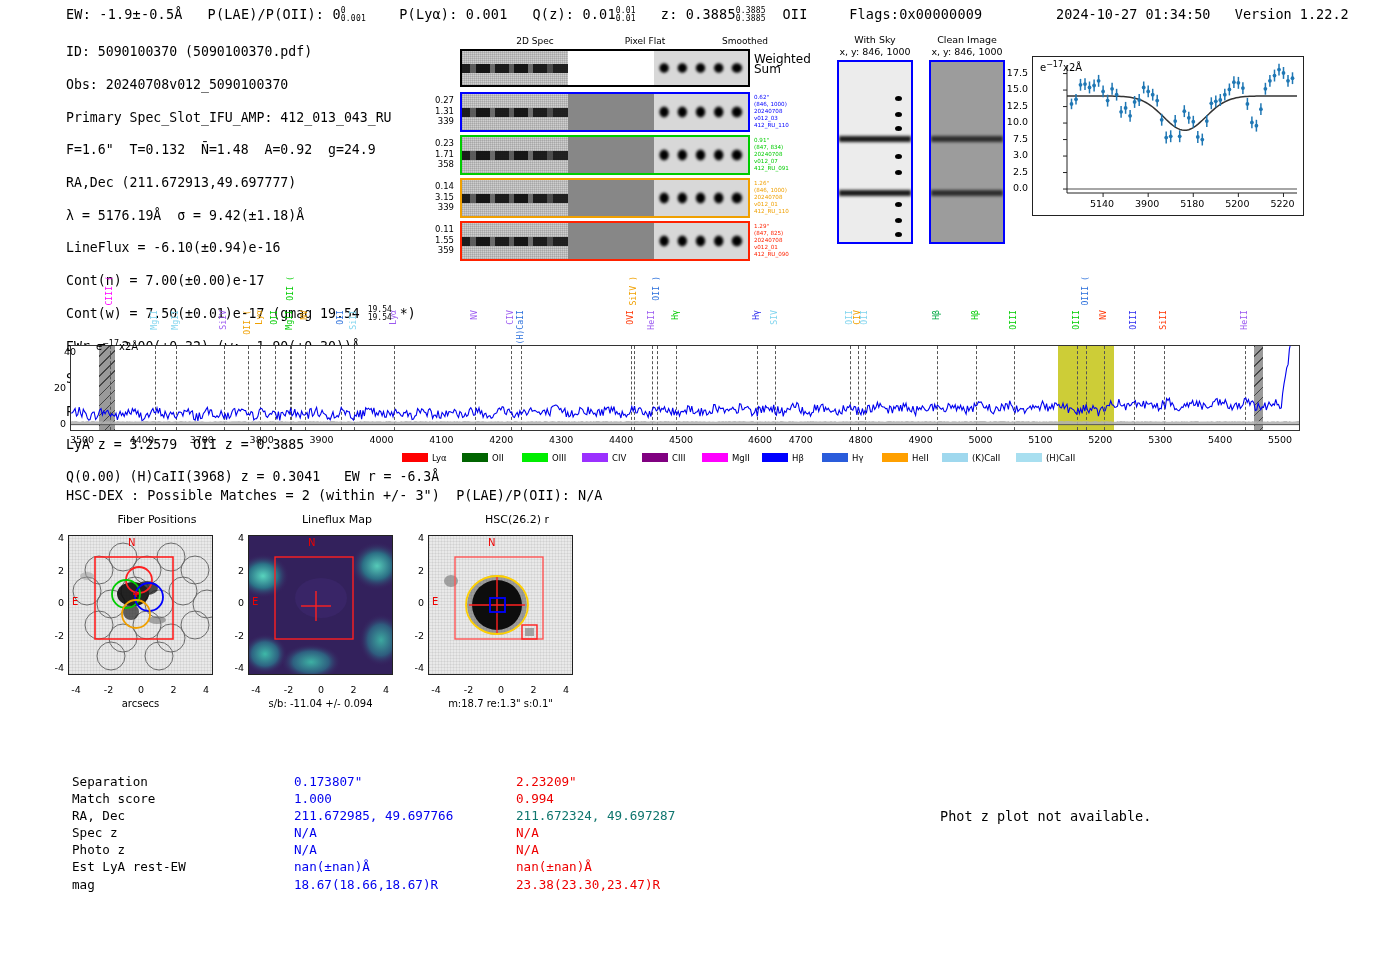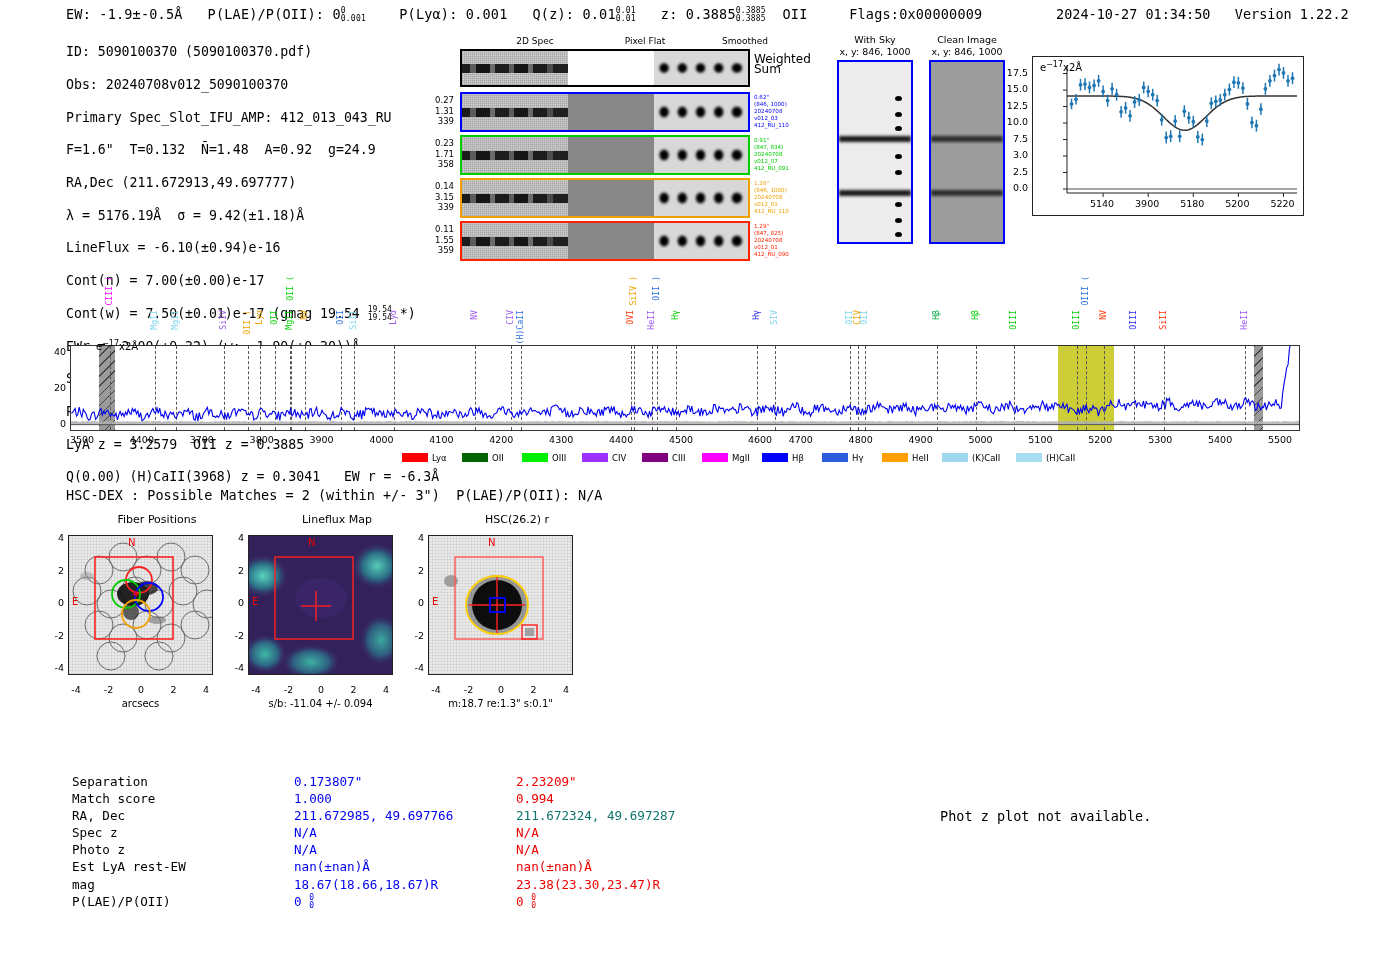--- a/index.html
+++ b/index.html
@@ -426,21 +426,21 @@
   <svg id="spec-svg" width="1228" height="84" style="display:block;position:relative;">
       <polygon points="0,78.63829787234043 0.0,75.5 1.4,74.9 2.7,75.3 4.1,75.0 5.5,74.9 6.8,75.6 8.2,75.7 9.6,75.8 10.9,75.2 12.3,75.1 13.6,75.7 15.0,75.3 16.4,75.0 17.7,75.1 19.1,75.8 20.5,75.1 21.8,75.0 23.2,75.1 24.6,75.5 25.9,75.2 27.3,75.5 28.7,75.5 30.0,75.3 31.4,75.4 32.7,75.4 34.1,75.0 35.5,75.5 36.8,75.3 38.2,75.3 39.6,75.7 40.9,75.3 42.3,75.5 43.7,75.7 45.0,75.6 46.4,75.0 47.8,75.2 49.1,75.6 50.5,75.4 51.8,75.2 53.2,75.6 54.6,75.8 55.9,75.1 57.3,75.4 58.7,75.3 60.0,75.5 61.4,75.5 62.8,75.7 64.1,75.2 65.5,75.6 66.9,75.5 68.2,75.4 69.6,75.5 71.0,75.4 72.3,74.9 73.7,75.3 75.0,75.0 76.4,74.9 77.8,75.6 79.1,75.4 80.5,75.3 81.9,75.1 83.2,75.0 84.6,75.3 86.0,75.4 87.3,75.1 88.7,75.0 90.1,75.6 91.4,75.7 92.8,75.2 94.1,75.6 95.5,75.5 96.9,75.2 98.2,75.0 99.6,75.6 101.0,75.7 102.3,75.5 103.7,75.2 105.1,75.0 106.4,75.5 107.8,75.4 109.2,74.9 110.5,74.9 111.9,75.3 113.2,75.6 114.6,75.1 116.0,75.7 117.3,75.4 118.7,75.0 120.1,75.6 121.4,75.5 122.8,75.6 124.2,75.1 125.5,75.3 126.9,75.4 128.3,75.4 129.6,75.6 131.0,75.2 132.4,75.5 133.7,75.7 135.1,75.7 136.4,75.7 137.8,75.7 139.2,75.4 140.5,75.8 141.9,75.8 143.3,75.3 144.6,74.9 146.0,75.6 147.4,75.5 148.7,75.3 150.1,75.1 151.5,75.6 152.8,75.1 154.2,75.3 155.5,75.1 156.9,75.7 158.3,75.5 159.6,75.5 161.0,75.3 162.4,75.3 163.7,75.3 165.1,75.2 166.5,75.3 167.8,74.9 169.2,75.2 170.6,75.5 171.9,75.3 173.3,74.9 174.6,75.0 176.0,75.7 177.4,75.7 178.7,75.7 180.1,75.8 181.5,75.0 182.8,75.4 184.2,75.3 185.6,75.5 186.9,75.4 188.3,75.1 189.7,75.5 191.0,75.3 192.4,75.7 193.8,75.3 195.1,75.5 196.5,75.6 197.8,75.5 199.2,74.9 200.6,75.3 201.9,74.9 203.3,75.3 204.7,75.7 206.0,75.4 207.4,75.2 208.8,75.6 210.1,75.1 211.5,75.1 212.9,75.7 214.2,75.2 215.6,75.4 216.9,75.6 218.3,75.8 219.7,74.9 221.0,75.4 222.4,75.1 223.8,75.7 225.1,75.7 226.5,75.5 227.9,74.9 229.2,75.2 230.6,74.9 232.0,75.2 233.3,75.0 234.7,75.3 236.0,75.3 237.4,75.5 238.8,75.0 240.1,75.2 241.5,75.2 242.9,74.9 244.2,75.6 245.6,75.3 247.0,75.1 248.3,75.7 249.7,75.2 251.1,75.7 252.4,75.2 253.8,75.6 255.2,75.4 256.5,75.2 257.9,75.7 259.2,75.0 260.6,75.0 262.0,74.9 263.3,74.9 264.7,75.4 266.1,75.2 267.4,75.7 268.8,75.6 270.2,75.2 271.5,75.7 272.9,75.4 274.3,75.7 275.6,75.7 277.0,75.0 278.3,75.3 279.7,75.6 281.1,75.7 282.4,75.7 283.8,75.7 285.2,75.7 286.5,75.6 287.9,75.7 289.3,75.1 290.6,75.4 292.0,75.6 293.4,75.0 294.7,75.3 296.1,75.2 297.4,75.2 298.8,75.5 300.2,75.6 301.5,74.9 302.9,75.5 304.3,75.5 305.6,75.2 307.0,75.2 308.4,75.2 309.7,75.2 311.1,75.7 312.5,75.4 313.8,75.7 315.2,75.1 316.6,75.2 317.9,75.1 319.3,75.0 320.6,75.4 322.0,75.6 323.4,75.5 324.7,74.9 326.1,75.8 327.5,75.8 328.8,75.7 330.2,75.1 331.6,75.6 332.9,75.6 334.3,74.9 335.7,75.1 337.0,75.2 338.4,75.2 339.7,75.1 341.1,75.7 342.5,75.4 343.8,74.9 345.2,75.0 346.6,75.4 347.9,75.6 349.3,75.0 350.7,75.3 352.0,75.3 353.4,75.5 354.8,74.9 356.1,75.4 357.5,75.8 358.8,75.1 360.2,75.4 361.6,75.2 362.9,75.7 364.3,75.6 365.7,75.0 367.0,75.5 368.4,75.6 369.8,75.1 371.1,75.2 372.5,75.3 373.9,75.3 375.2,75.5 376.6,75.1 378.0,75.6 379.3,75.3 380.7,75.6 382.0,75.4 383.4,75.0 384.8,75.4 386.1,74.9 387.5,75.6 388.9,75.3 390.2,75.8 391.6,75.2 393.0,75.1 394.3,75.1 395.7,75.3 397.1,75.0 398.4,75.2 399.8,75.5 401.1,75.4 402.5,75.6 403.9,75.4 405.2,75.2 406.6,74.9 408.0,75.1 409.3,75.4 410.7,75.2 412.1,75.1 413.4,75.5 414.8,75.5 416.2,75.7 417.5,75.4 418.9,75.6 420.2,75.3 421.6,75.5 423.0,75.4 424.3,75.2 425.7,75.6 427.1,74.9 428.4,75.6 429.8,75.4 431.2,75.2 432.5,75.7 433.9,75.7 435.3,75.4 436.6,75.1 438.0,75.4 439.4,75.3 440.7,75.7 442.1,75.7 443.4,75.1 444.8,75.1 446.2,75.3 447.5,75.7 448.9,75.5 450.3,75.6 451.6,75.4 453.0,75.5 454.4,75.8 455.7,75.4 457.1,75.3 458.5,75.4 459.8,75.2 461.2,75.0 462.5,75.6 463.9,75.6 465.3,75.0 466.6,75.5 468.0,75.2 469.4,75.3 470.7,75.7 472.1,75.7 473.5,75.0 474.8,75.1 476.2,75.3 477.6,75.8 478.9,75.4 480.3,75.2 481.6,75.0 483.0,75.2 484.4,75.6 485.7,75.7 487.1,75.1 488.5,75.0 489.8,75.6 491.2,75.0 492.6,75.4 493.9,75.2 495.3,75.6 496.7,75.4 498.0,75.1 499.4,75.7 500.8,75.2 502.1,75.5 503.5,75.0 504.8,75.5 506.2,75.7 507.6,75.2 508.9,75.4 510.3,75.0 511.7,75.1 513.0,75.7 514.4,75.5 515.8,74.9 517.1,75.6 518.5,75.5 519.9,75.0 521.2,75.7 522.6,75.1 523.9,75.6 525.3,74.9 526.7,75.0 528.0,75.0 529.4,75.5 530.8,75.5 532.1,75.0 533.5,75.2 534.9,75.1 536.2,75.0 537.6,75.6 539.0,75.6 540.3,75.0 541.7,75.7 543.0,75.3 544.4,75.2 545.8,75.2 547.1,75.4 548.5,75.6 549.9,75.1 551.2,75.7 552.6,75.8 554.0,75.6 555.3,75.1 556.7,74.9 558.1,75.1 559.4,75.3 560.8,75.3 562.2,75.5 563.5,75.0 564.9,74.9 566.2,74.9 567.6,75.2 569.0,75.4 570.3,75.0 571.7,75.2 573.1,75.1 574.4,75.1 575.8,75.6 577.2,75.4 578.5,75.4 579.9,75.1 581.3,75.3 582.6,75.0 584.0,75.3 585.3,75.6 586.7,75.5 588.1,75.3 589.4,75.0 590.8,75.3 592.2,75.4 593.5,74.9 594.9,75.1 596.3,75.2 597.6,75.0 599.0,75.4 600.4,75.3 601.7,75.6 603.1,75.0 604.4,75.6 605.8,75.4 607.2,74.9 608.5,74.9 609.9,75.4 611.3,75.5 612.6,75.0 614.0,75.3 615.4,75.3 616.7,75.0 618.1,75.4 619.5,75.4 620.8,75.0 622.2,75.2 623.6,75.4 624.9,75.0 626.3,75.2 627.6,75.6 629.0,75.3 630.4,75.5 631.7,75.5 633.1,75.2 634.5,75.4 635.8,75.7 637.2,75.6 638.6,75.3 639.9,75.8 641.3,75.6 642.7,75.6 644.0,75.8 645.4,75.7 646.7,75.6 648.1,74.9 649.5,75.6 650.8,75.3 652.2,74.9 653.6,75.4 654.9,75.0 656.3,75.6 657.7,75.1 659.0,75.1 660.4,75.4 661.8,75.2 663.1,75.0 664.5,75.0 665.8,75.4 667.2,75.3 668.6,75.1 669.9,75.2 671.3,75.3 672.7,75.1 674.0,75.3 675.4,75.5 676.8,75.4 678.1,75.4 679.5,75.3 680.9,74.9 682.2,74.9 683.6,75.7 685.0,75.6 686.3,75.4 687.7,75.4 689.0,75.3 690.4,75.6 691.8,75.6 693.1,75.8 694.5,75.0 695.9,75.7 697.2,75.3 698.6,75.4 700.0,75.7 701.3,75.2 702.7,74.9 704.1,75.5 705.4,75.4 706.8,75.3 708.1,75.7 709.5,74.9 710.9,75.0 712.2,75.2 713.6,75.6 715.0,75.6 716.3,75.7 717.7,75.3 719.1,75.1 720.4,75.4 721.8,75.1 723.2,75.4 724.5,75.6 725.9,75.5 727.2,75.7 728.6,75.4 730.0,75.3 731.3,75.5 732.7,75.6 734.1,75.2 735.4,75.4 736.8,75.0 738.2,75.6 739.5,75.1 740.9,75.3 742.3,75.0 743.6,75.4 745.0,75.2 746.4,75.4 747.7,75.6 749.1,75.2 750.4,75.6 751.8,75.5 753.2,75.2 754.5,75.1 755.9,75.6 757.3,75.5 758.6,75.5 760.0,74.9 761.4,75.4 762.7,75.4 764.1,75.0 765.5,75.7 766.8,75.7 768.2,75.5 769.5,75.5 770.9,75.6 772.3,75.1 773.6,75.6 775.0,75.3 776.4,75.3 777.7,75.5 779.1,75.3 780.5,75.0 781.8,75.4 783.2,75.4 784.6,75.1 785.9,75.1 787.3,75.5 788.6,75.0 790.0,74.9 791.4,75.1 792.7,74.9 794.1,75.3 795.5,75.1 796.8,75.7 798.2,75.1 799.6,75.5 800.9,75.3 802.3,75.0 803.7,75.4 805.0,75.4 806.4,75.8 807.8,75.1 809.1,75.6 810.5,75.4 811.8,75.4 813.2,75.7 814.6,75.7 815.9,75.2 817.3,75.0 818.7,74.9 820.0,75.1 821.4,75.6 822.8,75.1 824.1,75.5 825.5,75.2 826.9,75.3 828.2,75.2 829.6,75.6 830.9,75.1 832.3,75.4 833.7,75.6 835.0,74.9 836.4,75.0 837.8,75.2 839.1,75.5 840.5,74.9 841.9,74.9 843.2,75.5 844.6,75.4 846.0,75.4 847.3,74.9 848.7,75.5 850.0,75.6 851.4,75.3 852.8,75.6 854.1,75.1 855.5,75.1 856.9,75.4 858.2,75.3 859.6,74.9 861.0,75.4 862.3,75.6 863.7,75.1 865.1,75.8 866.4,75.5 867.8,75.1 869.2,74.9 870.5,75.1 871.9,75.6 873.2,75.1 874.6,75.4 876.0,75.2 877.3,75.3 878.7,75.7 880.1,75.7 881.4,75.2 882.8,75.2 884.2,75.2 885.5,75.5 886.9,75.8 888.3,75.0 889.6,75.8 891.0,75.3 892.3,75.6 893.7,75.0 895.1,74.9 896.4,75.3 897.8,75.7 899.2,75.1 900.5,75.1 901.9,75.7 903.3,75.1 904.6,75.1 906.0,75.0 907.4,75.3 908.7,75.0 910.1,75.0 911.4,75.1 912.8,75.1 914.2,75.0 915.5,75.4 916.9,75.7 918.3,75.4 919.6,75.1 921.0,75.8 922.4,75.2 923.7,75.1 925.1,75.1 926.5,75.5 927.8,75.2 929.2,75.0 930.6,75.1 931.9,75.1 933.3,75.1 934.6,75.3 936.0,75.4 937.4,75.0 938.7,75.7 940.1,75.7 941.5,75.0 942.8,75.5 944.2,75.6 945.6,75.1 946.9,74.9 948.3,75.0 949.7,75.5 951.0,75.1 952.4,75.1 953.7,75.4 955.1,75.2 956.5,75.2 957.8,75.1 959.2,75.7 960.6,75.4 961.9,74.9 963.3,74.9 964.7,75.6 966.0,75.3 967.4,75.8 968.8,75.3 970.1,75.7 971.5,75.6 972.8,75.2 974.2,75.5 975.6,75.2 976.9,75.7 978.3,75.2 979.7,75.3 981.0,75.2 982.4,75.4 983.8,75.3 985.1,75.3 986.5,75.4 987.9,75.4 989.2,74.9 990.6,74.9 992.0,75.0 993.3,75.5 994.7,75.0 996.0,75.0 997.4,75.1 998.8,75.2 1000.1,75.0 1001.5,75.2 1002.9,75.3 1004.2,75.7 1005.6,74.9 1007.0,75.5 1008.3,75.5 1009.7,75.2 1011.1,75.6 1012.4,75.0 1013.8,75.2 1015.1,75.2 1016.5,75.0 1017.9,75.6 1019.2,75.7 1020.6,75.6 1022.0,75.4 1023.3,74.9 1024.7,74.9 1026.1,75.3 1027.4,75.8 1028.8,75.8 1030.2,75.3 1031.5,75.1 1032.9,75.7 1034.2,75.2 1035.6,75.1 1037.0,75.3 1038.3,75.7 1039.7,74.9 1041.1,75.7 1042.4,75.7 1043.8,75.7 1045.2,75.7 1046.5,75.0 1047.9,75.4 1049.3,75.1 1050.6,75.1 1052.0,75.3 1053.4,74.9 1054.7,75.5 1056.1,75.3 1057.4,75.5 1058.8,75.5 1060.2,75.6 1061.5,75.0 1062.9,75.0 1064.3,75.7 1065.6,75.2 1067.0,75.2 1068.4,75.4 1069.7,75.6 1071.1,75.0 1072.5,75.7 1073.8,75.0 1075.2,75.3 1076.5,75.2 1077.9,75.4 1079.3,75.0 1080.6,75.3 1082.0,75.4 1083.4,75.5 1084.7,75.2 1086.1,75.5 1087.5,75.4 1088.8,75.5 1090.2,75.7 1091.6,75.2 1092.9,75.0 1094.3,75.0 1095.6,75.7 1097.0,75.8 1098.4,75.7 1099.7,75.7 1101.1,75.0 1102.5,75.8 1103.8,75.6 1105.2,75.3 1106.6,75.6 1107.9,75.4 1109.3,75.7 1110.7,75.1 1112.0,75.5 1113.4,75.2 1114.8,75.4 1116.1,75.3 1117.5,75.7 1118.8,75.6 1120.2,75.0 1121.6,75.3 1122.9,75.2 1124.3,75.1 1125.7,75.0 1127.0,75.0 1128.4,75.7 1129.8,75.5 1131.1,75.5 1132.5,75.5 1133.9,75.4 1135.2,75.4 1136.6,75.2 1137.9,75.6 1139.3,75.5 1140.7,75.1 1142.0,75.4 1143.4,75.8 1144.8,75.6 1146.1,75.0 1147.5,75.3 1148.9,75.1 1150.2,75.4 1151.6,75.5 1153.0,75.3 1154.3,75.0 1155.7,75.3 1157.0,75.5 1158.4,75.3 1159.8,75.5 1161.1,75.0 1162.5,75.6 1163.9,75.0 1165.2,75.6 1166.6,75.2 1168.0,75.2 1169.3,75.2 1170.7,75.4 1172.1,75.0 1173.4,75.2 1174.8,75.5 1176.2,75.8 1177.5,75.2 1178.9,75.6 1180.2,75.7 1181.6,75.0 1183.0,75.5 1184.3,75.3 1185.7,75.4 1187.1,75.0 1188.4,75.3 1189.8,74.9 1191.2,75.7 1192.5,75.5 1193.9,75.5 1195.3,75.7 1196.6,75.1 1198.0,75.8 1199.3,75.8 1200.7,75.3 1202.1,75.3 1203.4,75.2 1204.8,75.7 1206.2,75.1 1207.5,75.3 1208.9,75.8 1210.3,75.5 1211.6,75.5 1213.0,75.0 1214.4,74.9 1215.7,75.0 1217.1,75.8 1218.4,74.9 1219.8,75.5 1221.2,75.7 1222.5,75.6 1223.9,75.6 1225.3,75.3 1226.6,75.0 1228.0,75.1 1228,78.63829787234043" fill="#b0b0b0" opacity=".85"></polygon>
       <polyline points="0.0,67.0 1.4,66.8 2.7,64.9 4.1,62.5 5.5,70.0 6.8,68.6 8.2,61.1 9.6,67.4 10.9,71.0 12.3,63.2 13.6,65.7 15.0,67.6 16.4,72.3 17.7,74.0 19.1,73.5 20.5,67.9 21.8,66.3 23.2,66.2 24.6,73.5 25.9,71.7 27.3,68.7 28.7,64.1 30.0,62.7 31.4,68.9 32.7,65.1 34.1,67.8 35.5,65.1 36.8,64.4 38.2,68.1 39.6,70.3 40.9,67.6 42.3,69.5 43.7,70.1 45.0,67.3 46.4,73.8 47.8,68.9 49.1,65.4 50.5,69.4 51.8,67.3 53.2,70.5 54.6,66.1 55.9,68.7 57.3,63.5 58.7,67.2 60.0,68.2 61.4,62.5 62.8,65.3 64.1,63.1 65.5,67.9 66.9,64.9 68.2,71.5 69.6,66.7 71.0,74.7 72.3,73.9 73.7,72.2 75.0,68.9 76.4,67.3 77.8,71.3 79.1,68.3 80.5,64.7 81.9,62.5 83.2,66.3 84.6,67.0 86.0,62.0 87.3,67.4 88.7,62.2 90.1,69.7 91.4,68.7 92.8,71.4 94.1,65.4 95.5,68.6 96.9,72.7 98.2,68.5 99.6,66.0 101.0,68.2 102.3,66.5 103.7,71.0 105.1,72.4 106.4,69.3 107.8,66.1 109.2,66.0 110.5,66.6 111.9,70.0 113.2,64.3 114.6,64.9 116.0,65.5 117.3,62.9 118.7,68.1 120.1,65.6 121.4,64.9 122.8,73.3 124.2,74.1 125.5,67.4 126.9,74.8 128.3,66.7 129.6,72.5 131.0,72.2 132.4,67.4 133.7,65.9 135.1,63.4 136.4,61.5 137.8,68.3 139.2,63.9 140.5,64.1 141.9,70.4 143.3,70.3 144.6,71.5 146.0,69.7 147.4,71.3 148.7,69.5 150.1,64.9 151.5,69.0 152.8,72.2 154.2,67.5 155.5,73.7 156.9,66.7 158.3,72.3 159.6,70.6 161.0,65.8 162.4,63.1 163.7,62.6 165.1,69.5 166.5,65.7 167.8,63.2 169.2,65.1 170.6,63.1 171.9,63.4 173.3,64.5 174.6,64.6 176.0,68.9 177.4,67.8 178.7,69.0 180.1,65.6 181.5,66.4 182.8,73.9 184.2,72.7 185.6,72.6 186.9,70.3 188.3,64.0 189.7,62.1 191.0,62.8 192.4,65.7 193.8,65.1 195.1,70.1 196.5,71.4 197.8,69.0 199.2,67.5 200.6,68.2 201.9,65.1 203.3,65.4 204.7,67.6 206.0,73.5 207.4,65.7 208.8,74.3 210.1,66.6 211.5,66.3 212.9,68.7 214.2,69.9 215.6,64.7 216.9,64.9 218.3,67.9 219.7,62.1 221.0,69.9 222.4,68.0 223.8,63.1 225.1,70.4 226.5,66.5 227.9,68.8 229.2,71.9 230.6,65.1 232.0,68.6 233.3,69.2 234.7,68.4 236.0,66.5 237.4,72.7 238.8,63.2 240.1,62.5 241.5,70.3 242.9,68.5 244.2,64.6 245.6,61.4 247.0,69.0 248.3,70.6 249.7,68.0 251.1,64.2 252.4,67.1 253.8,68.1 255.2,69.2 256.5,73.0 257.9,71.9 259.2,73.8 260.6,69.7 262.0,65.8 263.3,72.0 264.7,71.4 266.1,69.6 267.4,70.9 268.8,66.9 270.2,61.4 271.5,63.8 272.9,64.6 274.3,68.8 275.6,64.8 277.0,65.6 278.3,65.8 279.7,71.6 281.1,72.5 282.4,74.0 283.8,68.9 285.2,70.2 286.5,65.7 287.9,71.1 289.3,64.1 290.6,73.2 292.0,64.4 293.4,70.0 294.7,61.8 296.1,63.3 297.4,62.2 298.8,63.6 300.2,62.5 301.5,67.0 302.9,61.9 304.3,70.0 305.6,66.8 307.0,69.2 308.4,64.8 309.7,65.5 311.1,69.7 312.5,65.5 313.8,71.1 315.2,71.1 316.6,64.5 317.9,66.4 319.3,69.4 320.6,65.9 322.0,70.7 323.4,65.3 324.7,63.4 326.1,67.0 327.5,66.3 328.8,67.7 330.2,69.7 331.6,70.2 332.9,66.5 334.3,66.9 335.7,64.6 337.0,70.4 338.4,67.3 339.7,67.3 341.1,73.6 342.5,73.1 343.8,70.2 345.2,69.3 346.6,62.6 347.9,64.3 349.3,67.1 350.7,62.8 352.0,63.6 353.4,66.0 354.8,66.7 356.1,70.2 357.5,63.7 358.8,62.7 360.2,65.3 361.6,72.4 362.9,69.2 364.3,69.1 365.7,71.3 367.0,64.7 368.4,71.8 369.8,72.2 371.1,66.4 372.5,68.2 373.9,70.5 375.2,64.7 376.6,69.7 378.0,65.6 379.3,65.8 380.7,66.5 382.0,66.8 383.4,63.5 384.8,64.7 386.1,68.9 387.5,71.5 388.9,65.6 390.2,66.7 391.6,71.4 393.0,70.6 394.3,67.3 395.7,70.4 397.1,69.0 398.4,63.6 399.8,61.7 401.1,64.1 402.5,69.2 403.9,69.0 405.2,62.0 406.6,66.3 408.0,61.9 409.3,67.6 410.7,64.8 412.1,71.4 413.4,68.0 414.8,67.2 416.2,71.8 417.5,70.2 418.9,69.7 420.2,72.2 421.6,71.6 423.0,68.4 424.3,67.6 425.7,66.9 427.1,63.2 428.4,62.1 429.8,63.9 431.2,60.7 432.5,61.1 433.9,67.4 435.3,68.6 436.6,63.9 438.0,63.1 439.4,66.6 440.7,66.1 442.1,70.7 443.4,71.5 444.8,68.4 446.2,66.4 447.5,70.4 448.9,64.8 450.3,68.3 451.6,66.4 453.0,63.8 454.4,65.7 455.7,69.1 457.1,67.0 458.5,63.6 459.8,61.9 461.2,65.3 462.5,64.7 463.9,64.4 465.3,65.4 466.6,66.4 468.0,66.0 469.4,68.6 470.7,66.9 472.1,64.5 473.5,64.2 474.8,68.5 476.2,62.8 477.6,67.5 478.9,69.7 480.3,61.5 481.6,60.3 483.0,59.7 484.4,59.1 485.7,59.2 487.1,60.8 488.5,63.6 489.8,62.5 491.2,66.6 492.6,64.6 493.9,62.4 495.3,70.8 496.7,66.0 498.0,70.8 499.4,69.6 500.8,64.4 502.1,70.8 503.5,68.2 504.8,68.1 506.2,68.9 507.6,67.6 508.9,61.5 510.3,62.4 511.7,63.5 513.0,66.9 514.4,68.1 515.8,68.7 517.1,60.9 518.5,68.0 519.9,63.3 521.2,65.5 522.6,68.1 523.9,67.1 525.3,70.3 526.7,64.3 528.0,63.4 529.4,69.7 530.8,63.4 532.1,69.7 533.5,61.5 534.9,63.6 536.2,61.4 537.6,61.1 539.0,67.3 540.3,61.2 541.7,64.9 543.0,60.5 544.4,68.1 545.8,65.6 547.1,68.3 548.5,67.4 549.9,72.0 551.2,65.3 552.6,69.1 554.0,68.2 555.3,70.9 556.7,68.5 558.1,68.3 559.4,65.7 560.8,60.6 562.2,65.2 563.5,60.2 564.9,67.0 566.2,66.8 567.6,62.4 569.0,61.6 570.3,63.2 571.7,68.1 573.1,68.8 574.4,65.4 575.8,67.7 577.2,71.4 578.5,65.2 579.9,70.5 581.3,64.0 582.6,61.0 584.0,61.9 585.3,64.9 586.7,63.7 588.1,60.8 589.4,65.5 590.8,62.3 592.2,63.4 593.5,60.7 594.9,65.4 596.3,66.4 597.6,62.5 599.0,65.7 600.4,68.7 601.7,61.8 603.1,69.1 604.4,64.5 605.8,68.7 607.2,65.2 608.5,70.1 609.9,65.7 611.3,65.4 612.6,65.9 614.0,64.0 615.4,67.3 616.7,59.7 618.1,60.4 619.5,66.0 620.8,60.1 622.2,67.3 623.6,67.6 624.9,66.2 626.3,65.7 627.6,63.5 629.0,70.1 630.4,62.0 631.7,68.6 633.1,64.3 634.5,64.1 635.8,69.0 637.2,67.9 638.6,65.3 639.9,67.5 641.3,67.0 642.7,58.6 644.0,58.5 645.4,63.5 646.7,66.0 648.1,60.5 649.5,62.7 650.8,62.4 652.2,62.1 653.6,66.9 654.9,63.8 656.3,63.2 657.7,64.8 659.0,63.1 660.4,63.1 661.8,61.2 663.1,63.4 664.5,63.7 665.8,67.2 667.2,66.7 668.6,57.7 669.9,58.2 671.3,63.8 672.7,63.6 674.0,61.6 675.4,61.3 676.8,60.4 678.1,62.5 679.5,63.4 680.9,69.7 682.2,68.2 683.6,66.4 685.0,61.9 686.3,70.4 687.7,60.6 689.0,61.8 690.4,66.9 691.8,59.9 693.1,66.4 694.5,59.8 695.9,61.7 697.2,61.8 698.6,64.5 700.0,61.4 701.3,66.4 702.7,58.8 704.1,67.6 705.4,69.2 706.8,60.4 708.1,67.1 709.5,66.6 710.9,61.5 712.2,70.3 713.6,65.1 715.0,66.3 716.3,62.4 717.7,63.1 719.1,63.7 720.4,59.8 721.8,57.5 723.2,61.2 724.5,61.3 725.9,56.6 727.2,58.0 728.6,64.9 730.0,67.3 731.3,61.2 732.7,68.7 734.1,65.4 735.4,67.3 736.8,68.1 738.2,66.2 739.5,70.1 740.9,66.7 742.3,66.4 743.6,58.7 745.0,64.4 746.4,59.2 747.7,65.3 749.1,61.1 750.4,58.6 751.8,58.2 753.2,65.9 754.5,61.3 755.9,63.9 757.3,62.3 758.6,64.6 760.0,66.2 761.4,65.0 762.7,65.2 764.1,63.0 765.5,68.0 766.8,69.1 768.2,64.1 769.5,67.1 770.9,67.9 772.3,59.4 773.6,64.0 775.0,65.1 776.4,60.9 777.7,61.6 779.1,58.9 780.5,63.5 781.8,64.3 783.2,60.5 784.6,60.9 785.9,68.8 787.3,61.0 788.6,66.0 790.0,68.7 791.4,62.5 792.7,67.9 794.1,64.5 795.5,66.6 796.8,59.5 798.2,59.4 799.6,65.8 800.9,65.7 802.3,58.6 803.7,63.4 805.0,61.3 806.4,56.3 807.8,61.4 809.1,57.4 810.5,60.1 811.8,61.0 813.2,61.0 814.6,62.7 815.9,62.4 817.3,67.4 818.7,60.0 820.0,61.1 821.4,67.1 822.8,60.7 824.1,62.7 825.5,59.6 826.9,59.9 828.2,65.1 829.6,59.2 830.9,65.3 832.3,57.5 833.7,60.6 835.0,57.2 836.4,64.5 837.8,61.6 839.1,65.0 840.5,65.9 841.9,60.2 843.2,65.7 844.6,69.4 846.0,60.1 847.3,63.7 848.7,61.7 850.0,63.5 851.4,59.8 852.8,61.7 854.1,63.8 855.5,64.9 856.9,64.6 858.2,62.4 859.6,59.0 861.0,58.3 862.3,65.2 863.7,58.4 865.1,62.4 866.4,59.2 867.8,60.3 869.2,62.3 870.5,63.3 871.9,61.9 873.2,65.6 874.6,65.7 876.0,62.8 877.3,57.5 878.7,58.8 880.1,62.3 881.4,59.5 882.8,61.9 884.2,58.7 885.5,64.6 886.9,60.3 888.3,62.6 889.6,59.2 891.0,64.1 892.3,61.1 893.7,64.9 895.1,68.1 896.4,59.9 897.8,64.9 899.2,61.8 900.5,60.6 901.9,65.9 903.3,57.3 904.6,60.0 906.0,59.2 907.4,55.7 908.7,56.4 910.1,56.0 911.4,58.2 912.8,61.5 914.2,62.1 915.5,60.0 916.9,63.8 918.3,58.2 919.6,64.9 921.0,66.6 922.4,67.8 923.7,64.8 925.1,60.6 926.5,61.8 927.8,64.6 929.2,64.7 930.6,58.1 931.9,59.7 933.3,63.7 934.6,57.7 936.0,57.9 937.4,63.4 938.7,54.8 940.1,58.7 941.5,60.7 942.8,64.5 944.2,66.5 945.6,59.5 946.9,65.5 948.3,63.9 949.7,62.4 951.0,62.9 952.4,62.6 953.7,67.3 955.1,64.5 956.5,62.5 957.8,61.9 959.2,60.1 960.6,63.2 961.9,59.1 963.3,61.9 964.7,60.0 966.0,61.4 967.4,60.3 968.8,64.4 970.1,59.1 971.5,55.0 972.8,58.3 974.2,62.9 975.6,57.6 976.9,65.3 978.3,60.8 979.7,62.5 981.0,58.3 982.4,62.8 983.8,56.9 985.1,57.3 986.5,59.4 987.9,58.3 989.2,61.5 990.6,61.9 992.0,57.3 993.3,62.5 994.7,60.2 996.0,58.2 997.4,66.9 998.8,61.8 1000.1,62.0 1001.5,63.1 1002.9,64.1 1004.2,66.4 1005.6,68.1 1007.0,62.1 1008.3,67.5 1009.7,62.5 1011.1,67.4 1012.4,59.2 1013.8,65.2 1015.1,58.4 1016.5,64.1 1017.9,66.8 1019.2,62.4 1020.6,64.2 1022.0,59.6 1023.3,62.4 1024.7,61.7 1026.1,63.1 1027.4,70.1 1028.8,64.4 1030.2,61.8 1031.5,60.9 1032.9,65.1 1034.2,64.8 1035.6,59.8 1037.0,59.3 1038.3,59.7 1039.7,54.8 1041.1,58.8 1042.4,59.3 1043.8,61.4 1045.2,61.0 1046.5,60.1 1047.9,53.2 1049.3,58.8 1050.6,59.9 1052.0,59.7 1053.4,58.4 1054.7,64.1 1056.1,57.9 1057.4,57.5 1058.8,59.9 1060.2,58.8 1061.5,56.4 1062.9,56.2 1064.3,54.6 1065.6,60.8 1067.0,56.8 1068.4,57.2 1069.7,59.7 1071.1,60.0 1072.5,55.0 1073.8,62.5 1075.2,55.7 1076.5,57.8 1077.9,58.2 1079.3,57.3 1080.6,57.1 1082.0,61.9 1083.4,59.0 1084.7,61.4 1086.1,57.0 1087.5,64.6 1088.8,62.3 1090.2,62.7 1091.6,54.3 1092.9,58.4 1094.3,61.9 1095.6,52.4 1097.0,54.5 1098.4,52.2 1099.7,59.7 1101.1,56.7 1102.5,59.1 1103.8,63.6 1105.2,62.8 1106.6,64.1 1107.9,64.9 1109.3,63.2 1110.7,61.0 1112.0,61.5 1113.4,57.9 1114.8,60.3 1116.1,56.8 1117.5,60.9 1118.8,56.9 1120.2,57.6 1121.6,54.4 1122.9,59.5 1124.3,59.1 1125.7,55.0 1127.0,60.8 1128.4,55.2 1129.8,58.6 1131.1,63.6 1132.5,57.2 1133.9,58.7 1135.2,60.8 1136.6,62.2 1137.9,61.6 1139.3,60.3 1140.7,60.6 1142.0,55.9 1143.4,55.5 1144.8,53.2 1146.1,52.6 1147.5,59.3 1148.9,53.5 1150.2,58.6 1151.6,56.3 1153.0,57.5 1154.3,53.7 1155.7,57.5 1157.0,62.0 1158.4,62.6 1159.8,58.9 1161.1,63.8 1162.5,60.9 1163.9,58.0 1165.2,56.9 1166.6,62.4 1168.0,57.1 1169.3,62.4 1170.7,60.6 1172.1,58.6 1173.4,52.6 1174.8,52.0 1176.2,56.4 1177.5,53.6 1178.9,59.2 1180.2,55.6 1181.6,55.0 1183.0,57.1 1184.3,64.4 1185.7,63.9 1187.1,57.2 1188.4,60.6 1189.8,63.7 1191.2,60.8 1192.5,61.4 1193.9,56.6 1195.3,64.0 1196.6,60.0 1198.0,56.0 1199.3,58.4 1200.7,60.1 1202.1,57.9 1203.4,59.2 1204.8,53.4 1206.2,58.8 1207.5,58.4 1208.9,62.5 1210.3,61.9 1211.6,47.7 1213.0,37.8 1214.4,30.1 1215.7,21.9 1217.1,18.4 1218.4,3.2 1219.8,-3.6 1221.2,-16.9 1222.5,-26.3 1223.9,-31.8 1225.3,-43.1 1226.6,-49.9 1228.0,-63.5" fill="none" stroke="#0000ee" stroke-width="1.1"></polyline>
       <line x1="0" y1="78.63829787234043" x2="1228" y2="78.63829787234043" stroke="#555" stroke-width="1"></line>
     </svg>
 </div>
 <div class="abs sans" style="top:341px;left:96px;font-size:10px;z-index:5;">e<span class="sup">−17</span>x2Å</div>
 <div id="spec-yticks">
     <div class="abs ytk sans" style="left: 30px; top: 417.638px; width: 36px;">0</div>
     <div class="abs ytk sans" style="left: 30px; top: 381.894px; width: 36px;">20</div>
-    <div class="abs ytk sans" style="left: 30px; top: 346.149px; width: 36px;">40</div>
+    <div class="abs ytk sans" style="left: 40px; top: 346.149px; width: 36px;">40</div>
   </div>
 <div id="spec-xticks">
     <div class="abs xtk sans" style="left: 61.9805px; top: 434px;">3500</div>
     <div class="abs xtk sans" style="left: 121.883px; top: 434px;">4400</div>
     <div class="abs xtk sans" style="left: 181.785px; top: 434px;">3700</div>
     <div class="abs xtk sans" style="left: 241.688px; top: 434px;">3800</div>
     <div class="abs xtk sans" style="left: 301.59px; top: 434px;">3900</div>
     <div class="abs xtk sans" style="left: 361.493px; top: 434px;">4000</div>
     <div class="abs xtk sans" style="left: 421.395px; top: 434px;">4100</div>
     <div class="abs xtk sans" style="left: 481.298px; top: 434px;">4200</div>
@@ -678,21 +678,16 @@
       <tr>
         <td style="width:220px">Est LyA rest-EW</td>
         <td style="width:220px;color:#0000ee">nan(±nan)Å</td>
         <td style="color:#ee0000">nan(±nan)Å</td>
       </tr>
       <tr>
         <td style="width:220px">mag</td>
         <td style="width:220px;color:#0000ee">18.67(18.66,18.67)R</td>
         <td style="color:#ee0000">23.38(23.30,23.47)R</td>
       </tr>
-      <tr>
-        <td style="width:220px">P(LAE)/P(OII)</td>
-        <td style="width:220px;color:#0000ee">0 <span class="stack"><span>0</span><br><span>0</span></span></td>
-        <td style="color:#ee0000">0 <span class="stack"><span>0</span><br><span>0</span></span></td>
-      </tr>
     </tbody>
 </table>
 
 <div class="abs mono" id="photoz">Phot z plot not available.</div>
 
 </body></html>

